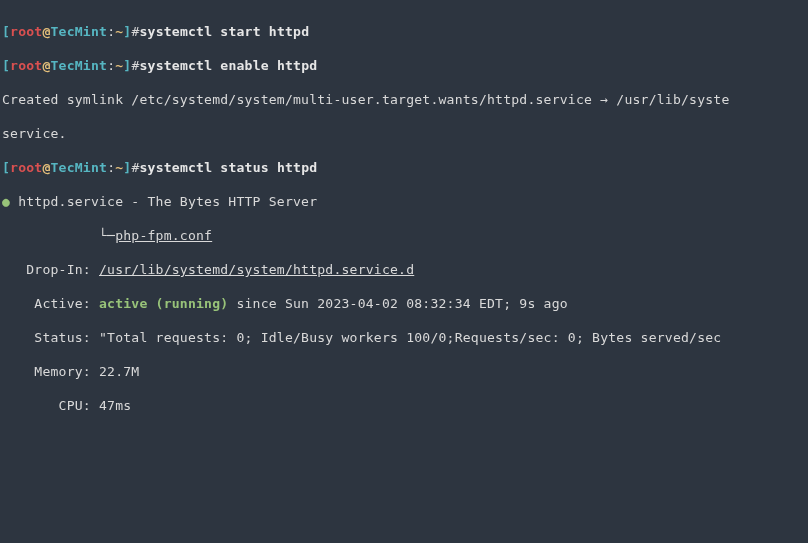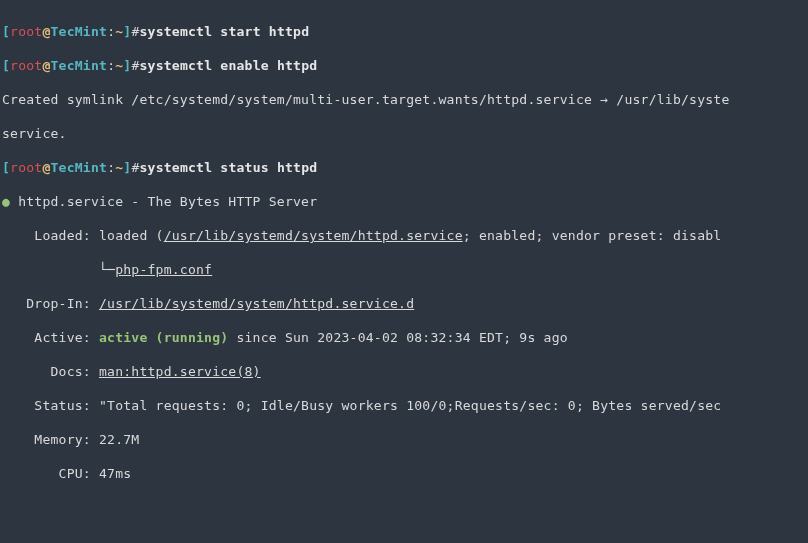--- a/index.html
+++ b/index.html
@@ -14,44 +14,42 @@
   }
   .term {
     width: 808px;
     height: 543px;
     box-sizing: border-box;
     padding: 6px 0 0 2px;
     overflow: hidden;
     white-space: pre;
   }
   .line { display: block; }
-  .r { color: #d95050; font-weight: normal; } 
+  .r { color: #d95050; font-weight: bold; } 
   .y { color: #e5c07b; font-weight: bold; } 
   .c { color: #56b6c2; font-weight: bold; } 
   .g { color: #98c379; font-weight: bold; } 
   .w { color: #d9d9d9; }
   .bw { color: #e6e6e6; font-weight: bold; }
   .u { text-decoration: underline; }
   .dot { color: #98c379; }
 </style>
 </head>
 <body>
 
 <div class="term">
 <span class="line"><span class="c">[</span><span class="r">root</span><span class="y">@</span><span class="c">TecMint</span><span class="w">:</span><span class="y">~</span><span class="c">]</span><span class="w">#</span><span class="bw">systemctl start httpd</span></span>
 <span class="line"><span class="c">[</span><span class="r">root</span><span class="y">@</span><span class="c">TecMint</span><span class="w">:</span><span class="y">~</span><span class="c">]</span><span class="w">#</span><span class="bw">systemctl enable httpd</span></span>
 <span class="line">Created symlink /etc/systemd/system/multi-user.target.wants/httpd.service → /usr/lib/syste</span>
 <span class="line">service.</span>
 <span class="line"><span class="c">[</span><span class="r">root</span><span class="y">@</span><span class="c">TecMint</span><span class="w">:</span><span class="y">~</span><span class="c">]</span><span class="w">#</span><span class="bw">systemctl status httpd</span></span>
 <span class="line"><span class="dot">● </span><span class="w">httpd.service - The Bytes HTTP Server</span></span>
-<span class="line"><span>    Loaded: </span><span>loaded (</span><span class="u">/usr/lib/systemd/system/httpd.service</span><span>; enabled; vendor preset: disabl</span></span>
 <span class="line"><span>            └─</span><span class="u">php-fpm.conf</span></span>
 <span class="line"><span>   Drop-In: </span><span class="u">/usr/lib/systemd/system/httpd.service.d</span></span>
 <span class="line"><span>    Active: </span><span class="g">active (running)</span><span> since Sun 2023-04-02 08:32:34 EDT; 9s ago</span></span>
-<span class="line"><span>      Docs: </span><span class="u">man:httpd.service(8)</span></span>
 <span class="line"><span>    Status: </span><span>"Total requests: 0; Idle/Busy workers 100/0;Requests/sec: 0; Bytes served/sec</span></span>
 <span class="line"><span>    Memory: </span><span>22.7M</span></span>
 <span class="line"><span>       CPU: </span><span>47ms</span></span>
 
 
 
 
 
 
 

